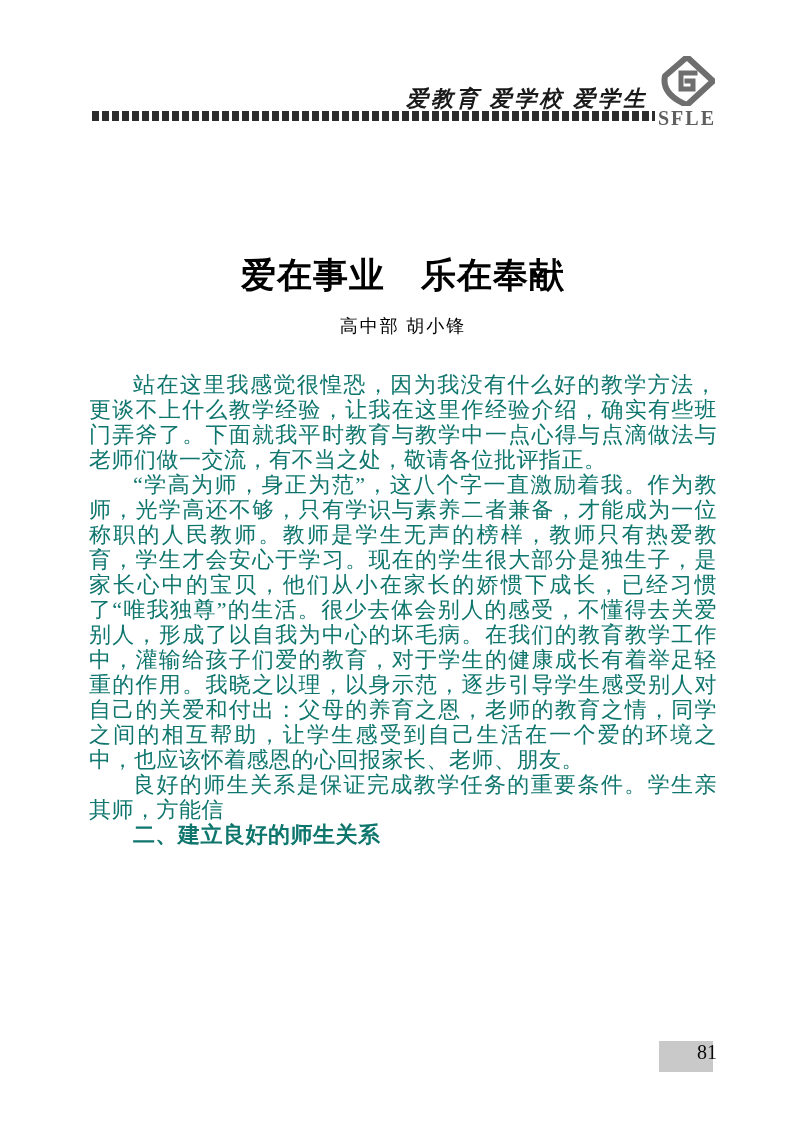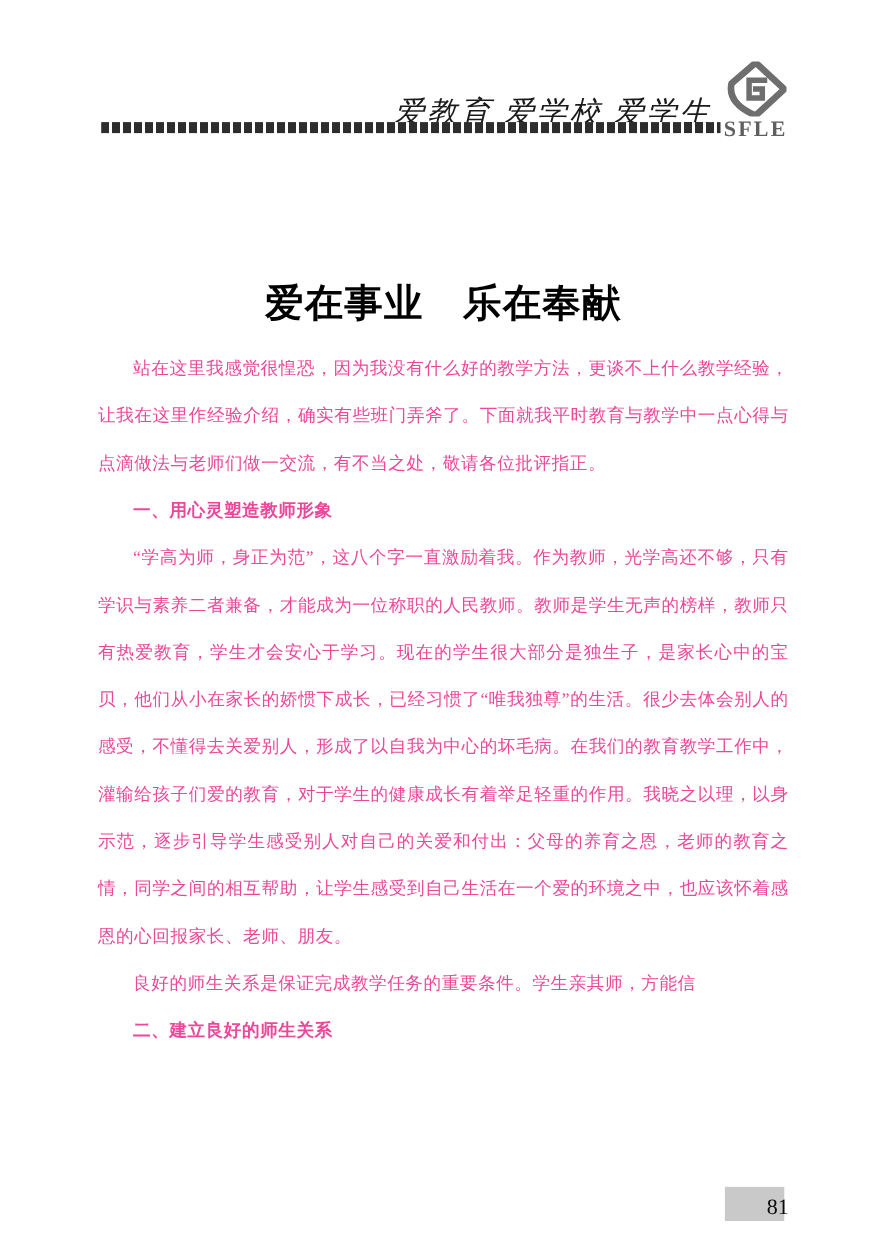--- a/index.html
+++ b/index.html
@@ -14,23 +14,23 @@
     color: #111;
   }
 
   
   .masthead { position: absolute; left: 0; top: 0; width: 100%; height: 140px; }
   .slogan {
     position: absolute;
     right: 155px;
     top: 84px;
     font-family: "Liberation Serif", serif;
-    font-weight: normal;
+    font-weight: bold;
     font-style: italic;
-    font-size: 27px;
+    font-size: 22px;
     letter-spacing: 3px;
     color: #1a1a1a;
     white-space: nowrap;
   }
   .dotted-rule {
     position: absolute;
     left: 92px;
     top: 111px;
     width: 563px;
     height: 10px;
@@ -70,43 +70,43 @@
   }
   .byline {
     text-align: center;
     font-size: 18px;
     line-height: 24px;
     letter-spacing: 2px;
     color: #000;
     margin-bottom: 34px;
   }
   .para {
-    font-size: 16px;
-    line-height: 43px;
+    font-size: 22px;
+    line-height: 25px;
     text-align: justify;
     text-indent: 2em;
-    color: #ec4899;
+    color: #0f766e;
     letter-spacing: 0.5px;
   }
   .para.heading {
     font-family: "Liberation Sans", sans-serif;
     font-weight: bold;
     text-align: left;
   }
 
   
   .page-number-badge {
     position: absolute;
     left: 659px;
-    top: 1079px;
+    top: 1041px;
     width: 54px;
     height: 31px;
     background: #c9c9c9;
     display: flex;
-    align-items: flex-end;
+    align-items: flex-start;
     justify-content: center;
     font-family: "Liberation Serif", serif;
     font-size: 20px;
     color: #0a0a0a;
     padding-left: 42px;
   }
 </style>
 </head>
 <body>
 
@@ -124,25 +124,25 @@
           <path d="M36 17 L22 17 L22 33 L34 33 L34 25 L28 25" fill="none" stroke="#6e6e6e" stroke-width="5" stroke-linecap="square"></path>
         </svg>
       </span>
       <div class="brand-name">SFLE</div>
     </div>
   </div>
 
   <div class="content">
     <h1 class="article-title">爱在事业　乐在奉献</h1>
 
+    <div class="byline">高中部 胡小锋</div>
 
     <p class="para">站在这里我感觉很惶恐，因为我没有什么好的教学方法，更谈不上什么教学经验，让我在这里作经验介绍，确实有些班门弄斧了。下面就我平时教育与教学中一点心得与点滴做法与老师们做一交流，有不当之处，敬请各位批评指正。</p>
 
 
-    <p class="para heading">一、用心灵塑造教师形象</p>
 
     <p class="para">“学高为师，身正为范”，这八个字一直激励着我。作为教师，光学高还不够，只有学识与素养二者兼备，才能成为一位称职的人民教师。教师是学生无声的榜样，教师只有热爱教育，学生才会安心于学习。现在的学生很大部分是独生子，是家长心中的宝贝，他们从小在家长的娇惯下成长，已经习惯了“唯我独尊”的生活。很少去体会别人的感受，不懂得去关爱别人，形成了以自我为中心的坏毛病。在我们的教育教学工作中，灌输给孩子们爱的教育，对于学生的健康成长有着举足轻重的作用。我晓之以理，以身示范，逐步引导学生感受别人对自己的关爱和付出：父母的养育之恩，老师的教育之情，同学之间的相互帮助，让学生感受到自己生活在一个爱的环境之中，也应该怀着感恩的心回报家长、老师、朋友。</p>
 
     <p class="para">良好的师生关系是保证完成教学任务的重要条件。学生亲其师，方能信</p>
 
     <p class="para heading">二、建立良好的师生关系</p>
   </div>
 
   <div class="page-number-badge">
     <span>81</span>

